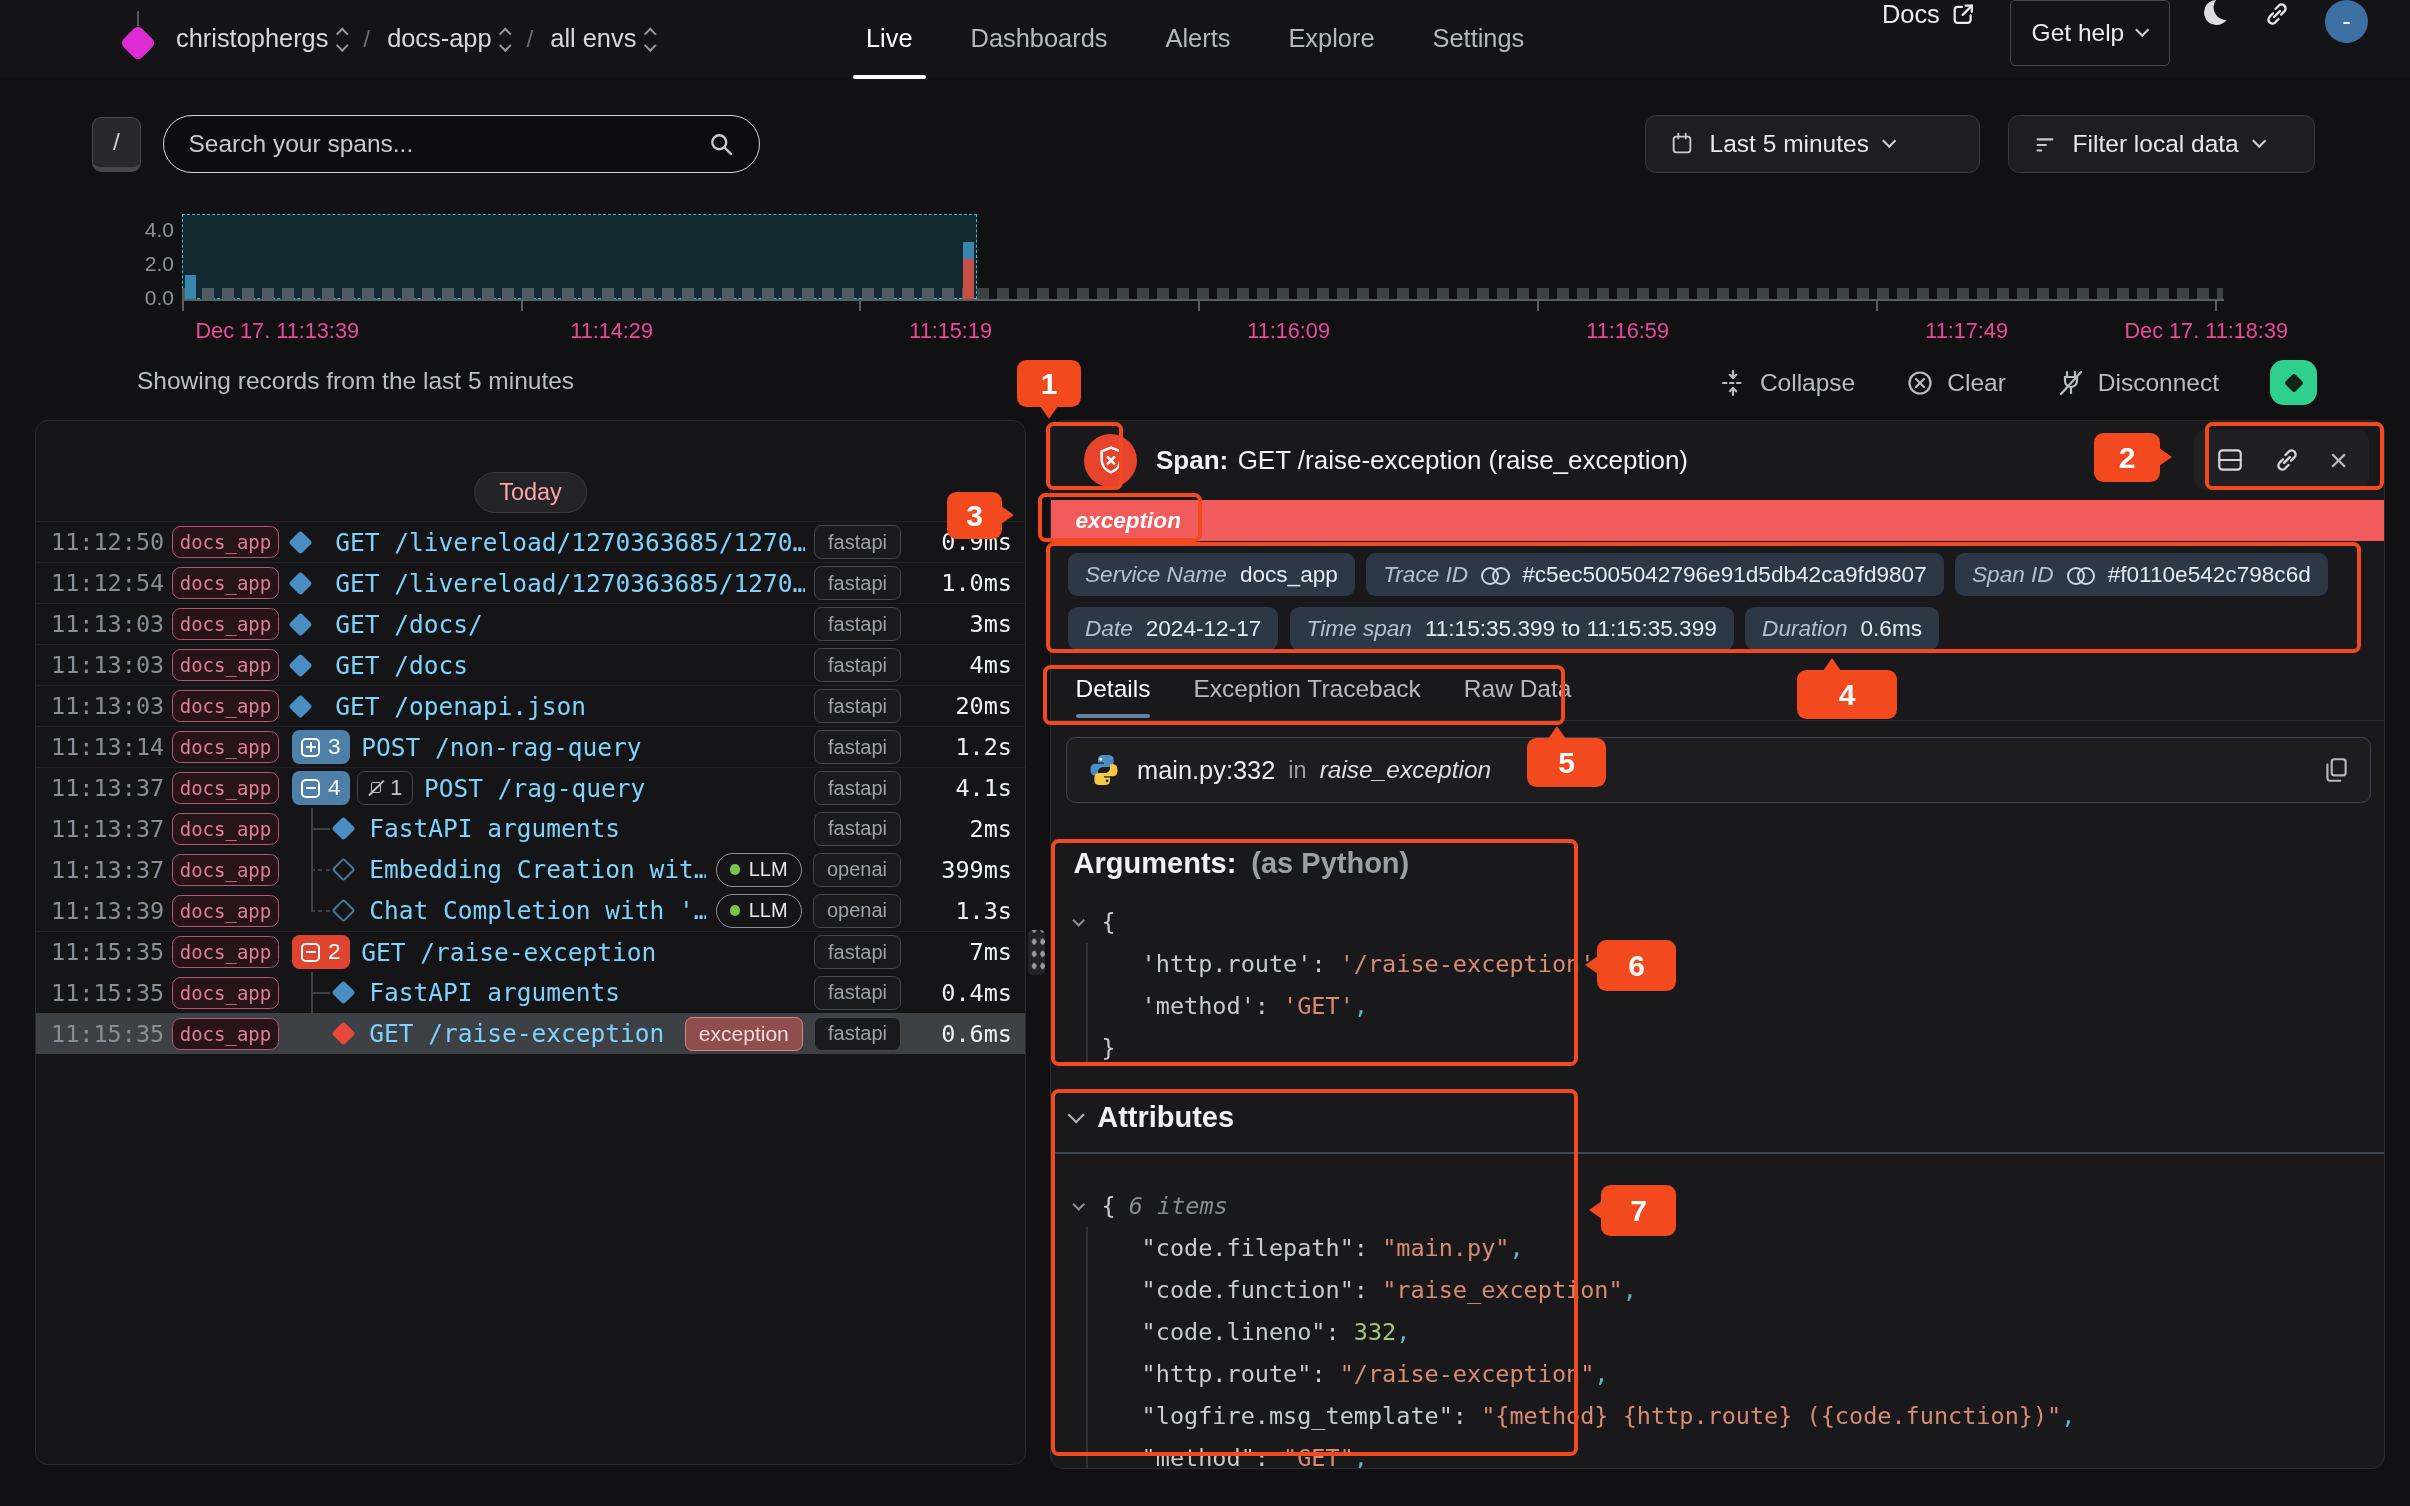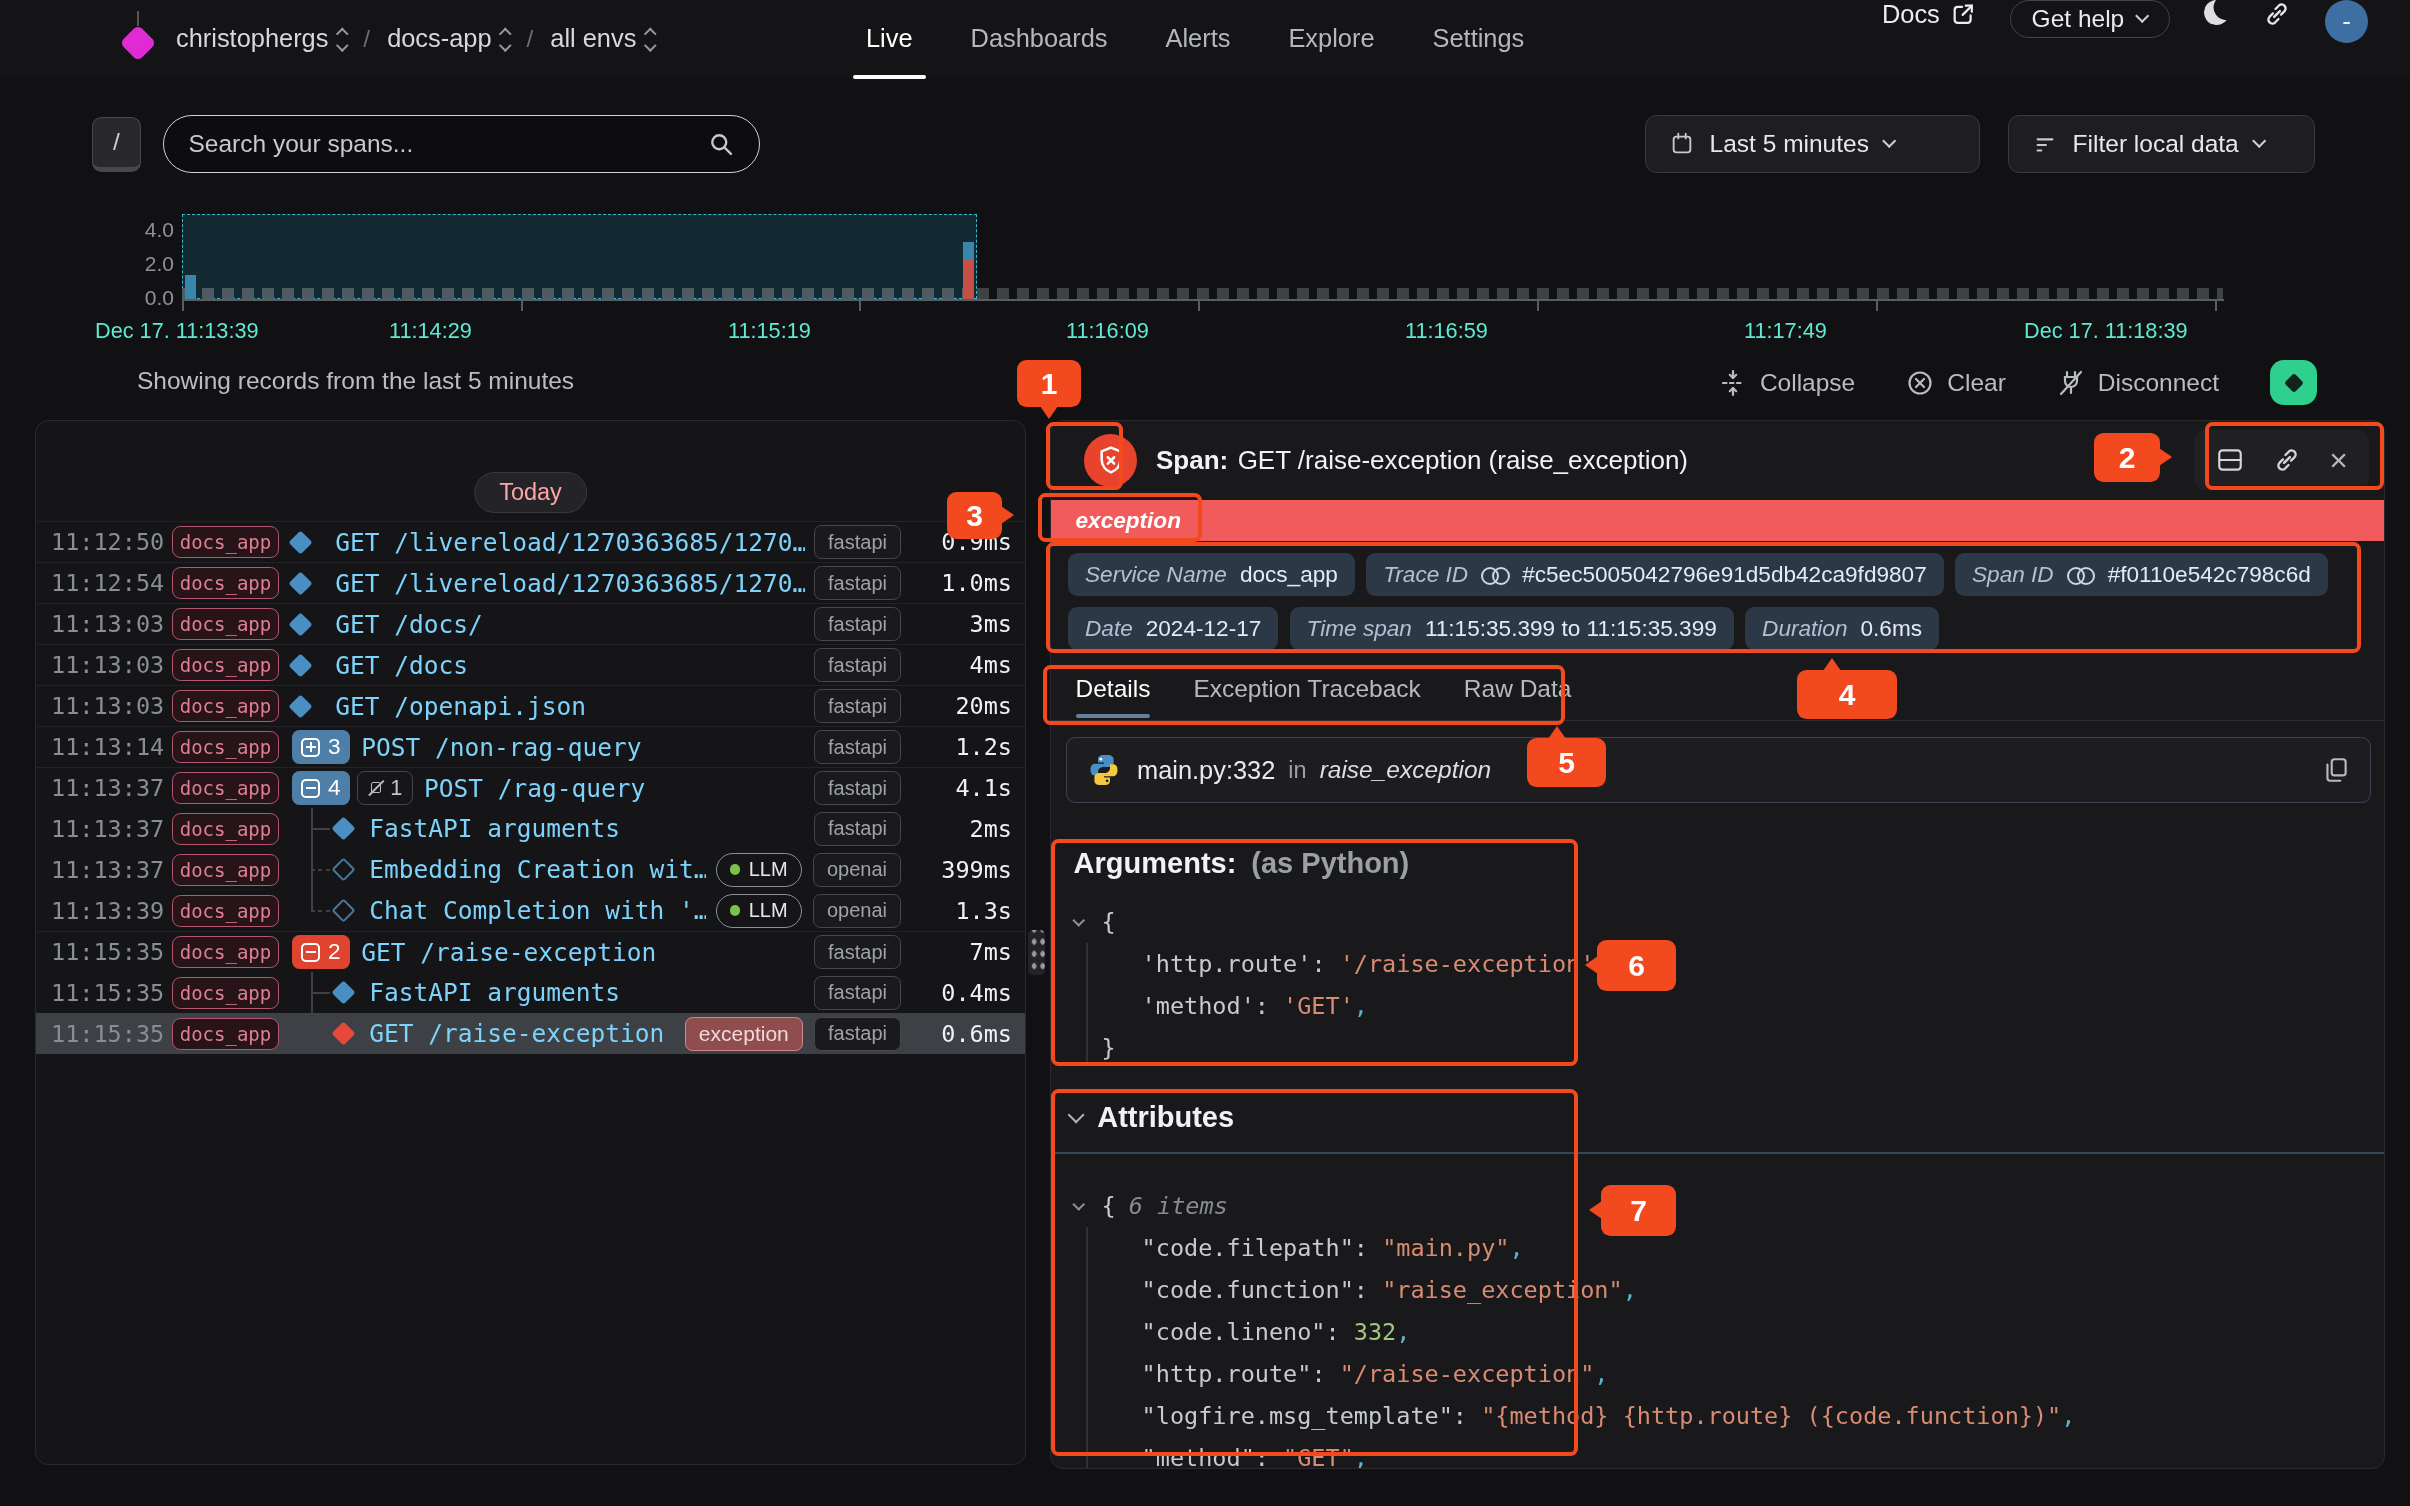--- a/index.html
+++ b/index.html
@@ -21,21 +21,21 @@
   .ud { display:inline-flex; flex-direction:column; gap:2.8px; margin-top:1.9px; }
   .ud i { width:8.5px; height:8.5px; border-right:2.4px solid #98989d; border-bottom:2.4px solid #98989d; display:block; }
   .ud i.up { transform:rotate(-135deg); }
   .ud i.dn { transform:rotate(45deg); }
   .nav-tabs { position:absolute; left:866px; top:0; height:77px; display:flex; gap:58px; align-items:center; }
   .nav-tab { position:relative; height:81px; display:flex; align-items:center; font-size:25.4px; color:#b4b7bb; cursor:pointer; }
   .nav-tab.active { color:#ffffff; }
   .nav-tab.active::after { content:''; position:absolute; left:-13px; right:-13px; bottom:0; height:3.8px; background:#ffffff; border-radius:1.9px; }
   .nav-right { position:absolute; right:43px; top:0; height:77px; display:flex; align-items:flex-start; gap:34px; }
   .docs-link { display:flex; align-items:center; gap:11.3px; font-size:25.4px; color:#ececee; cursor:pointer; }
-  .gethelp { display:flex; align-items:center; gap:13px; height:38px; padding:0 21px; border:1.9px solid #434348; border-radius:21px; font-size:24.5px; color:#ececee; cursor:pointer; }
+  .gethelp { display:flex; align-items:center; gap:13px; height:66px; padding:0 21px; border:1.9px solid #434348; border-radius:5px; font-size:24.5px; color:#ececee; cursor:pointer; }
   .cdown { width:10.4px; height:10.4px; border-right:2.4px solid #cfcfd3; border-bottom:2.4px solid #cfcfd3; transform:rotate(45deg); margin-top:-4.7px; }
   .moon { width:25.4px; height:25.4px; border-radius:50%; box-shadow:inset 8.5px -6.6px 0 0 #dedee1; transform:rotate(10deg); }
   .avatar { width:43px; height:43px; border-radius:50%; background:#3d6fa3; color:#eaf1f8; font-size:26px; display:flex; align-items:center; justify-content:center; }
   .icon-btn { display:flex; align-items:center; justify-content:center; cursor:pointer; }
   svg.ic { display:block; }
 
   
   .toolbar { position:absolute; left:0; top:111px; width:2411px; height:68px; }
   .keycap { position:absolute; left:92px; top:5.6px; width:49px; height:55px; border:1.9px solid #47474c; border-bottom-width:5.6px; border-radius:9.4px; background:#29292c; color:#cfcfd3; font-size:24.5px; display:flex; align-items:center; justify-content:center; }
   .searchwrap { position:absolute; left:163px; top:3.8px; width:597px; height:58px; border:1.9px solid #d2d2d4; border-radius:29px; background:#0d0d0f; display:flex; align-items:center; padding:0 24.5px; }
@@ -43,21 +43,21 @@
   .searchwrap input::placeholder { color:#c9c9cc; }
   .tool-btn { position:absolute; top:3.8px; height:58px; background:#1e1e21; border:1.9px solid #3a3a3f; border-radius:11.3px; display:flex; align-items:center; gap:15px; padding:0 22.6px; font-size:24.5px; color:#e8e8ea; cursor:pointer; }
   .tb-time { left:1645px; width:335px; }
   .tb-filter { left:2008px; width:307px; }
 
   
   .chart { position:absolute; left:0; top:205px; width:2411px; height:160px; }
   .ylab { position:absolute; width:53px; text-align:right; font-size:21px; color:#8f9397; }
   .axisline { position:absolute; top:94px; height:1.9px; background:#595c60; }
   .xtick { position:absolute; top:94px; width:1.9px; height:12.2px; background:#595c60; }
-  .xlab { position:absolute; top:113px; width:264px; text-align:left; font-size:21.7px; color:#5eead4; }
+  .xlab { position:absolute; top:113px; width:264px; text-align:right; font-size:21.7px; color:#ec4899; }
   .dashstrip { position:absolute; top:83px; height:11.3px; }
   .dash-sel { background:repeating-linear-gradient(90deg,#4e5b62 0 12.2px, transparent 12.2px 20px); }
   .dash-rest { background:repeating-linear-gradient(90deg,#3f4245 0 12.2px, transparent 12.2px 20px); }
   .selection { position:absolute; top:9.4px; height:85px; background:rgba(27,84,104,0.38); border:1.9px dashed #3ab7d0; }
   .cbar { position:absolute; width:11.3px; }
 
   
   .statusrow { position:absolute; left:0; top:358px; width:2411px; height:49px; }
   .showing { position:absolute; left:137px; top:9.4px; font-size:24.5px; color:#babec2; }
   .status-actions { position:absolute; right:94px; top:0; height:49px; display:flex; align-items:center; gap:51px; }

